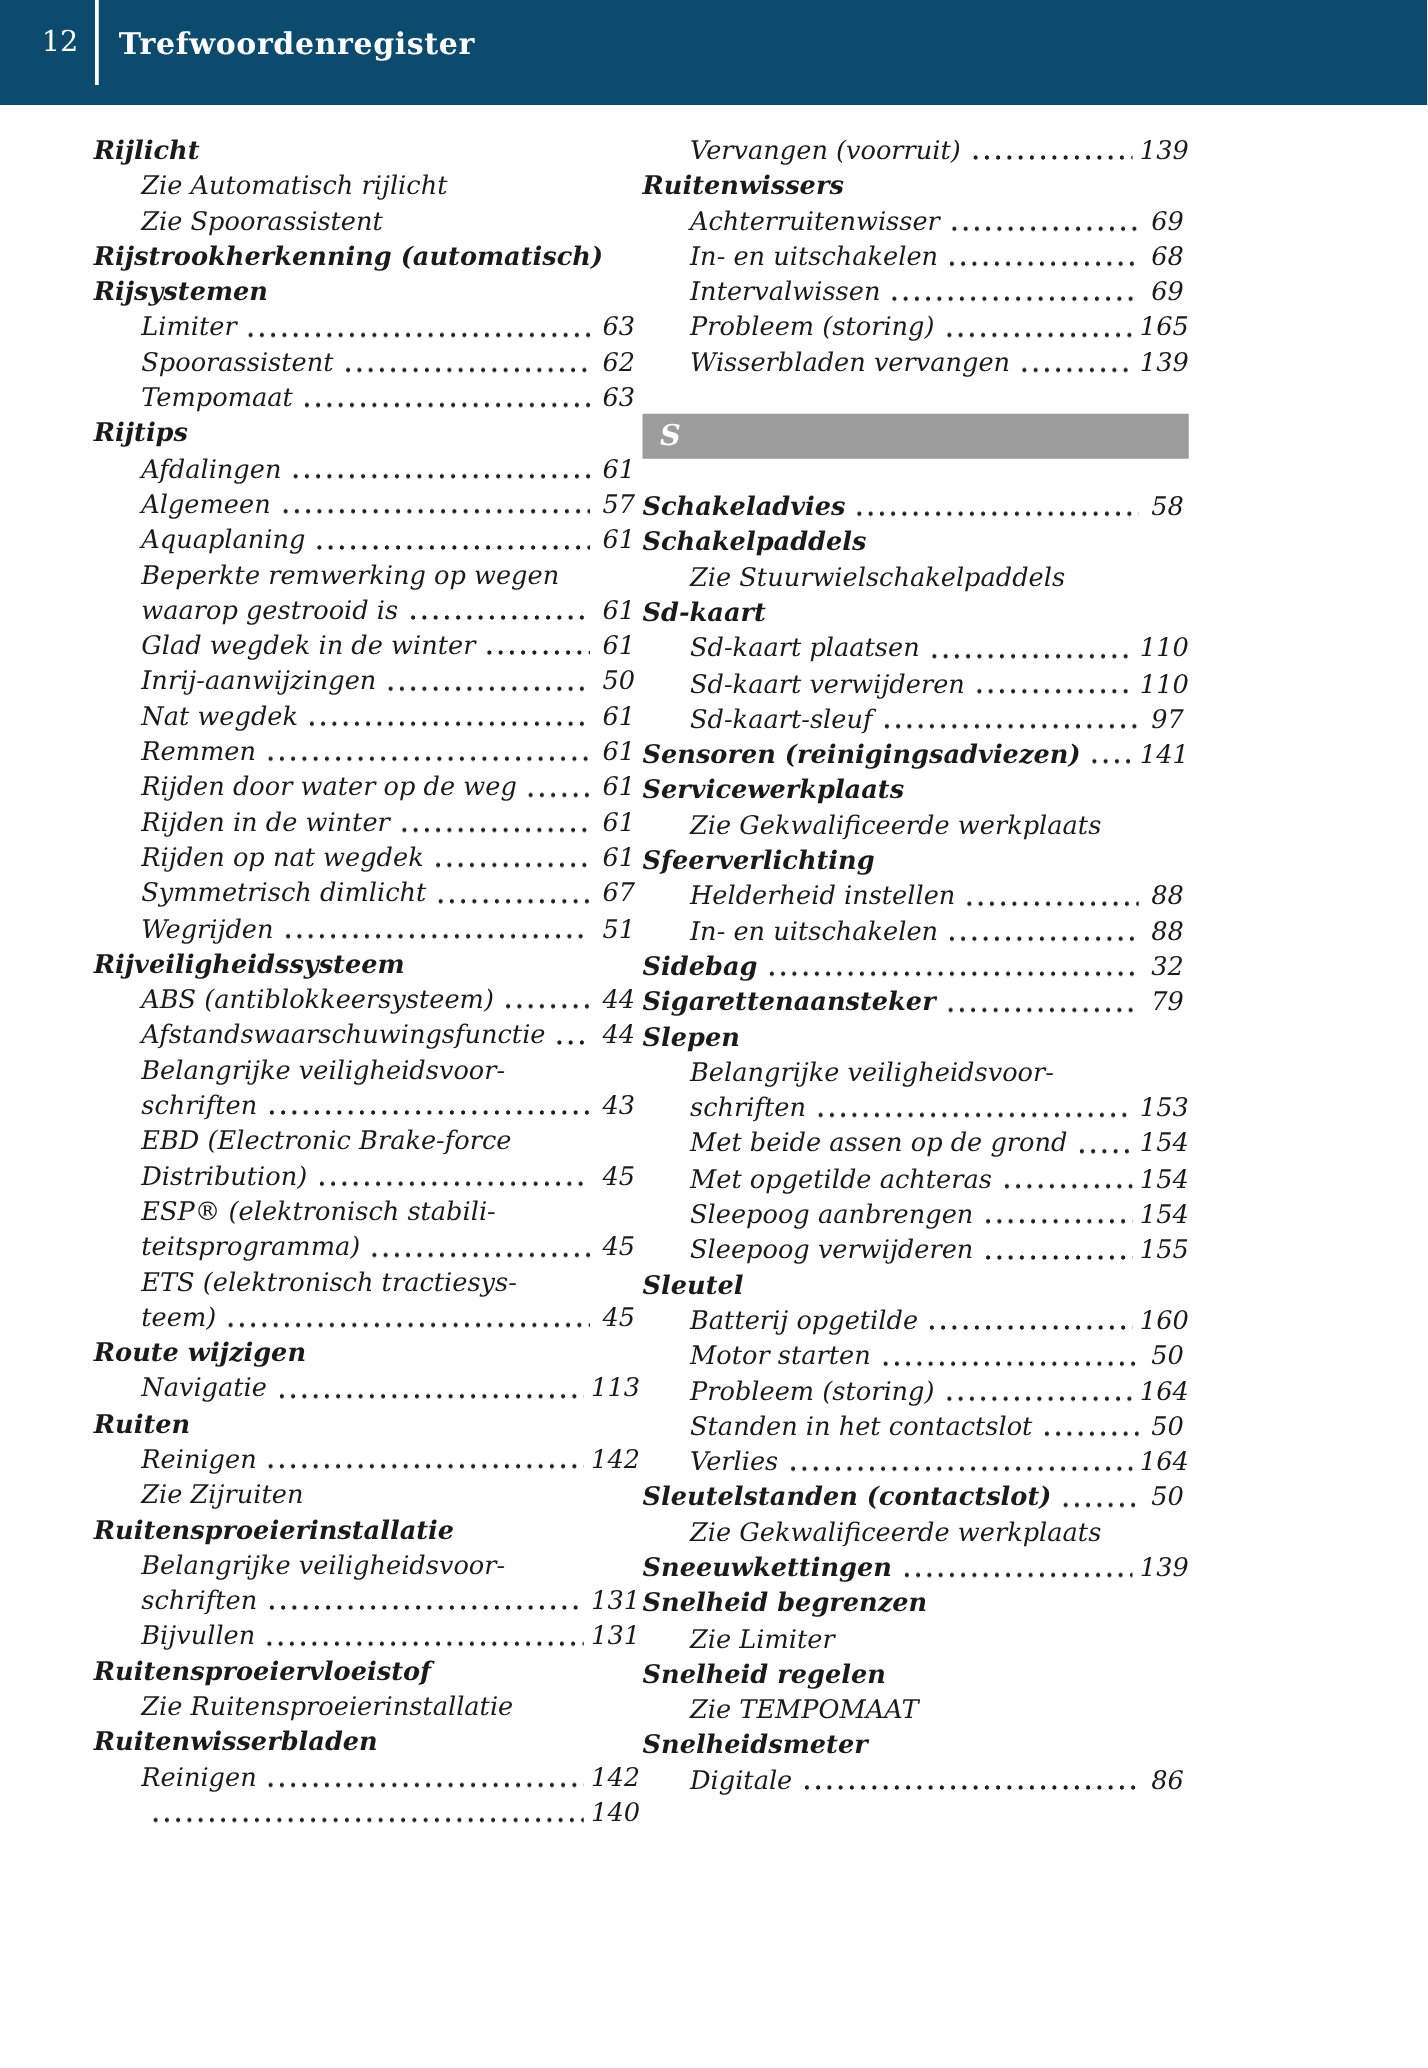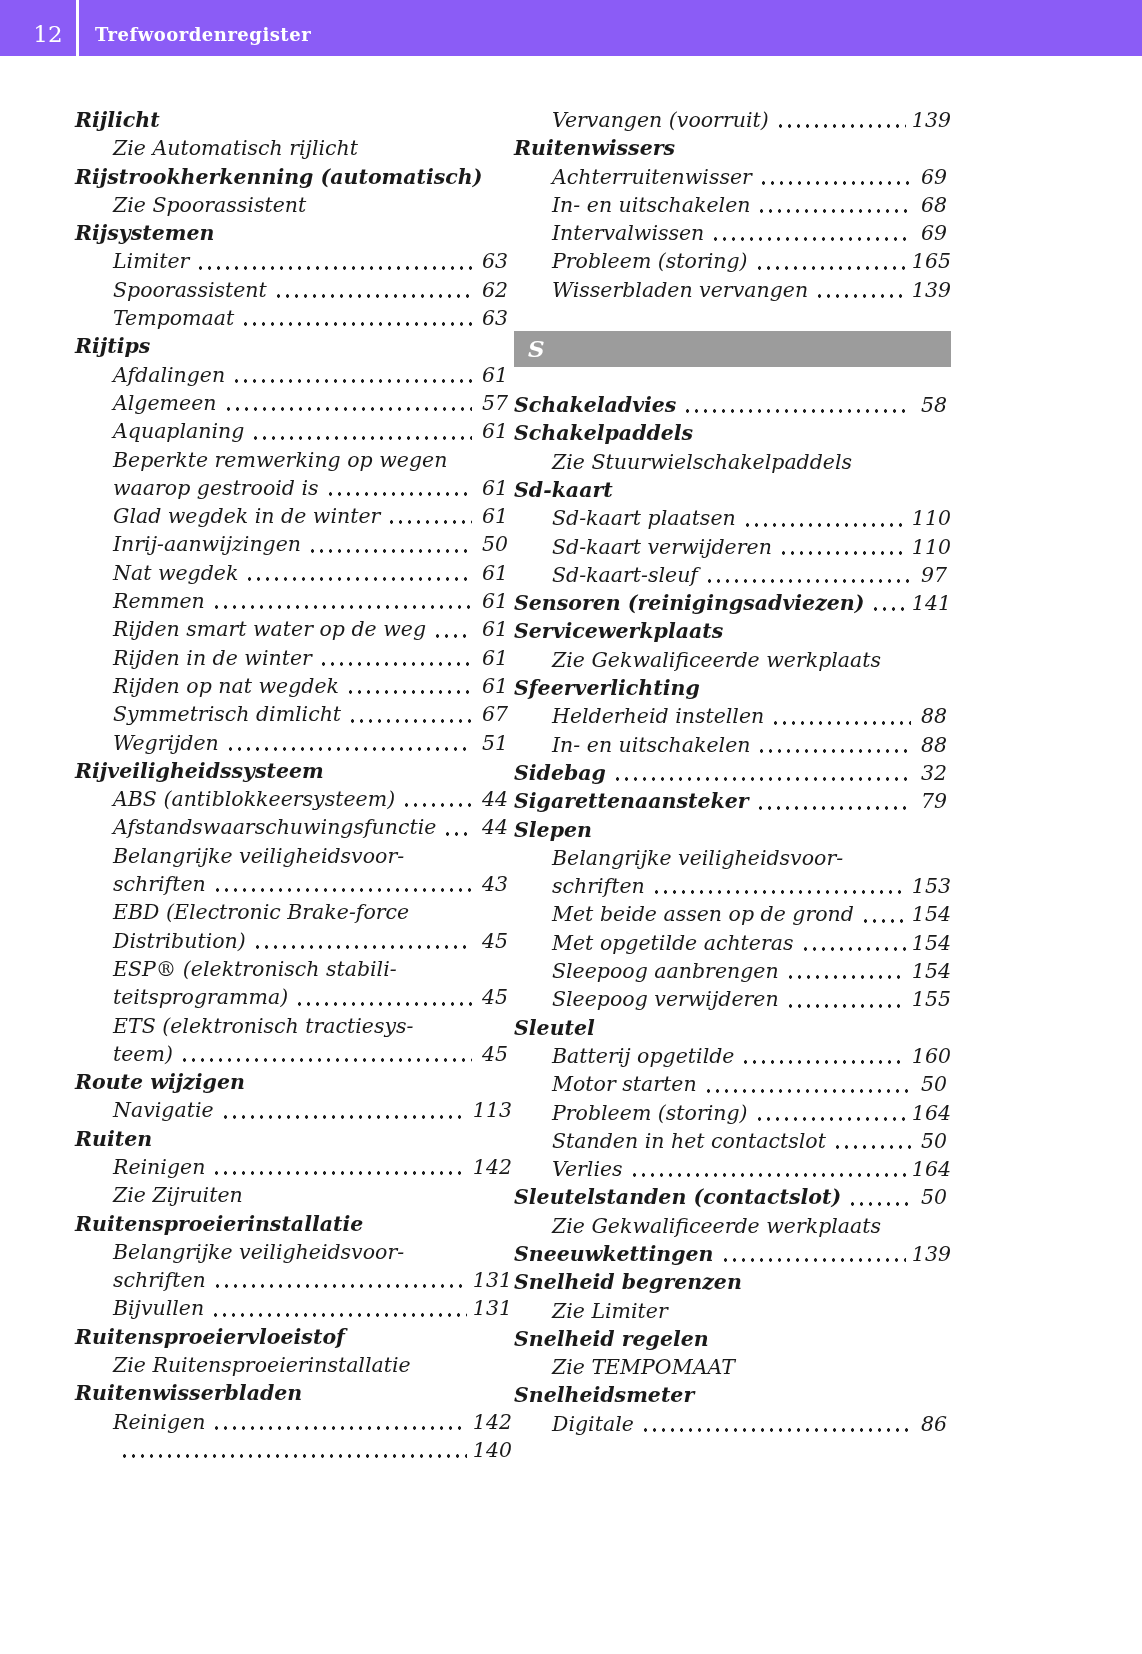--- a/index.html
+++ b/index.html
@@ -6,36 +6,36 @@
   .page {
     position:relative;
     width:1142px; height:1654px;
     background:#ffffff;
     font-family:"DejaVu Serif", "Liberation Serif", serif;
     color:#1a1a1a;
     overflow:hidden;
   }
   
   .header {
-    position:absolute; left:0; top:0; width:1142px; height:56px;
-    background:#8b5cf6;
+    position:absolute; left:0; top:0; width:1142px; height:84px;
+    background:#0c4a6e;
   }
   .header .pagenum {
     position:absolute; left:26px; top:0; height:68px; width:44px;
     display:flex; align-items:center; justify-content:center;
     color:#ffffff; font-size:23px;
   }
   .header .divider {
     position:absolute; left:76px; top:0; width:3px; height:68px;
     background:#ffffff;
   }
   .header .title {
     position:absolute; left:95px; top:0; height:68px;
     display:flex; align-items:center;
-    color:#ffffff; font-size:18px; font-weight:bold; letter-spacing:0.5px;
+    color:#ffffff; font-size:24px; font-weight:bold; letter-spacing:0.5px;
   }
   
   .col {
     position:absolute; top:106px; width:437px;
     font-size:20.5px; line-height:28.3px;font-style:italic;
   }
   .col-left  { left:75px; }
   .col-right { left:514px; }
 
   .row { display:flex; align-items:baseline; height:28.3px; white-space:nowrap; }
@@ -73,26 +73,26 @@
     <div class="divider"></div>
     <div class="title">Trefwoordenregister</div>
   </div>
   <div class="col col-left">
       <div class="row main">
         <span class="txt">Rijlicht</span>
       </div>
       <div class="row see">
         <span class="txt">Zie Automatisch rijlicht</span>
       </div>
+      <div class="row see">
+        <span class="txt">Zie Spoorassistent</span>
+      </div>
       <div class="row main">
         <span class="txt">Rijstrookherkenning (automatisch)</span>
       </div>
-      <div class="row see">
-        <span class="txt">Zie Spoorassistent</span>
-      </div>
       <div class="row main">
         <span class="txt">Rijsystemen</span>
       </div>
       <div class="row sub">
         <span class="txt">Limiter</span>
         <span class="dots"></span>
         <span class="pg">63</span>
       </div>
       <div class="row sub">
         <span class="txt">Spoorassistent</span>
@@ -144,21 +144,21 @@
         <span class="txt">Nat wegdek</span>
         <span class="dots"></span>
         <span class="pg">61</span>
       </div>
       <div class="row sub">
         <span class="txt">Remmen</span>
         <span class="dots"></span>
         <span class="pg">61</span>
       </div>
       <div class="row sub">
-        <span class="txt">Rijden smart water op de weg</span>
+        <span class="txt">Rijden door water op de weg</span>
         <span class="dots"></span>
         <span class="pg">61</span>
       </div>
       <div class="row sub">
         <span class="txt">Rijden in de winter</span>
         <span class="dots"></span>
         <span class="pg">61</span>
       </div>
       <div class="row sub">
         <span class="txt">Rijden op nat wegdek</span>

